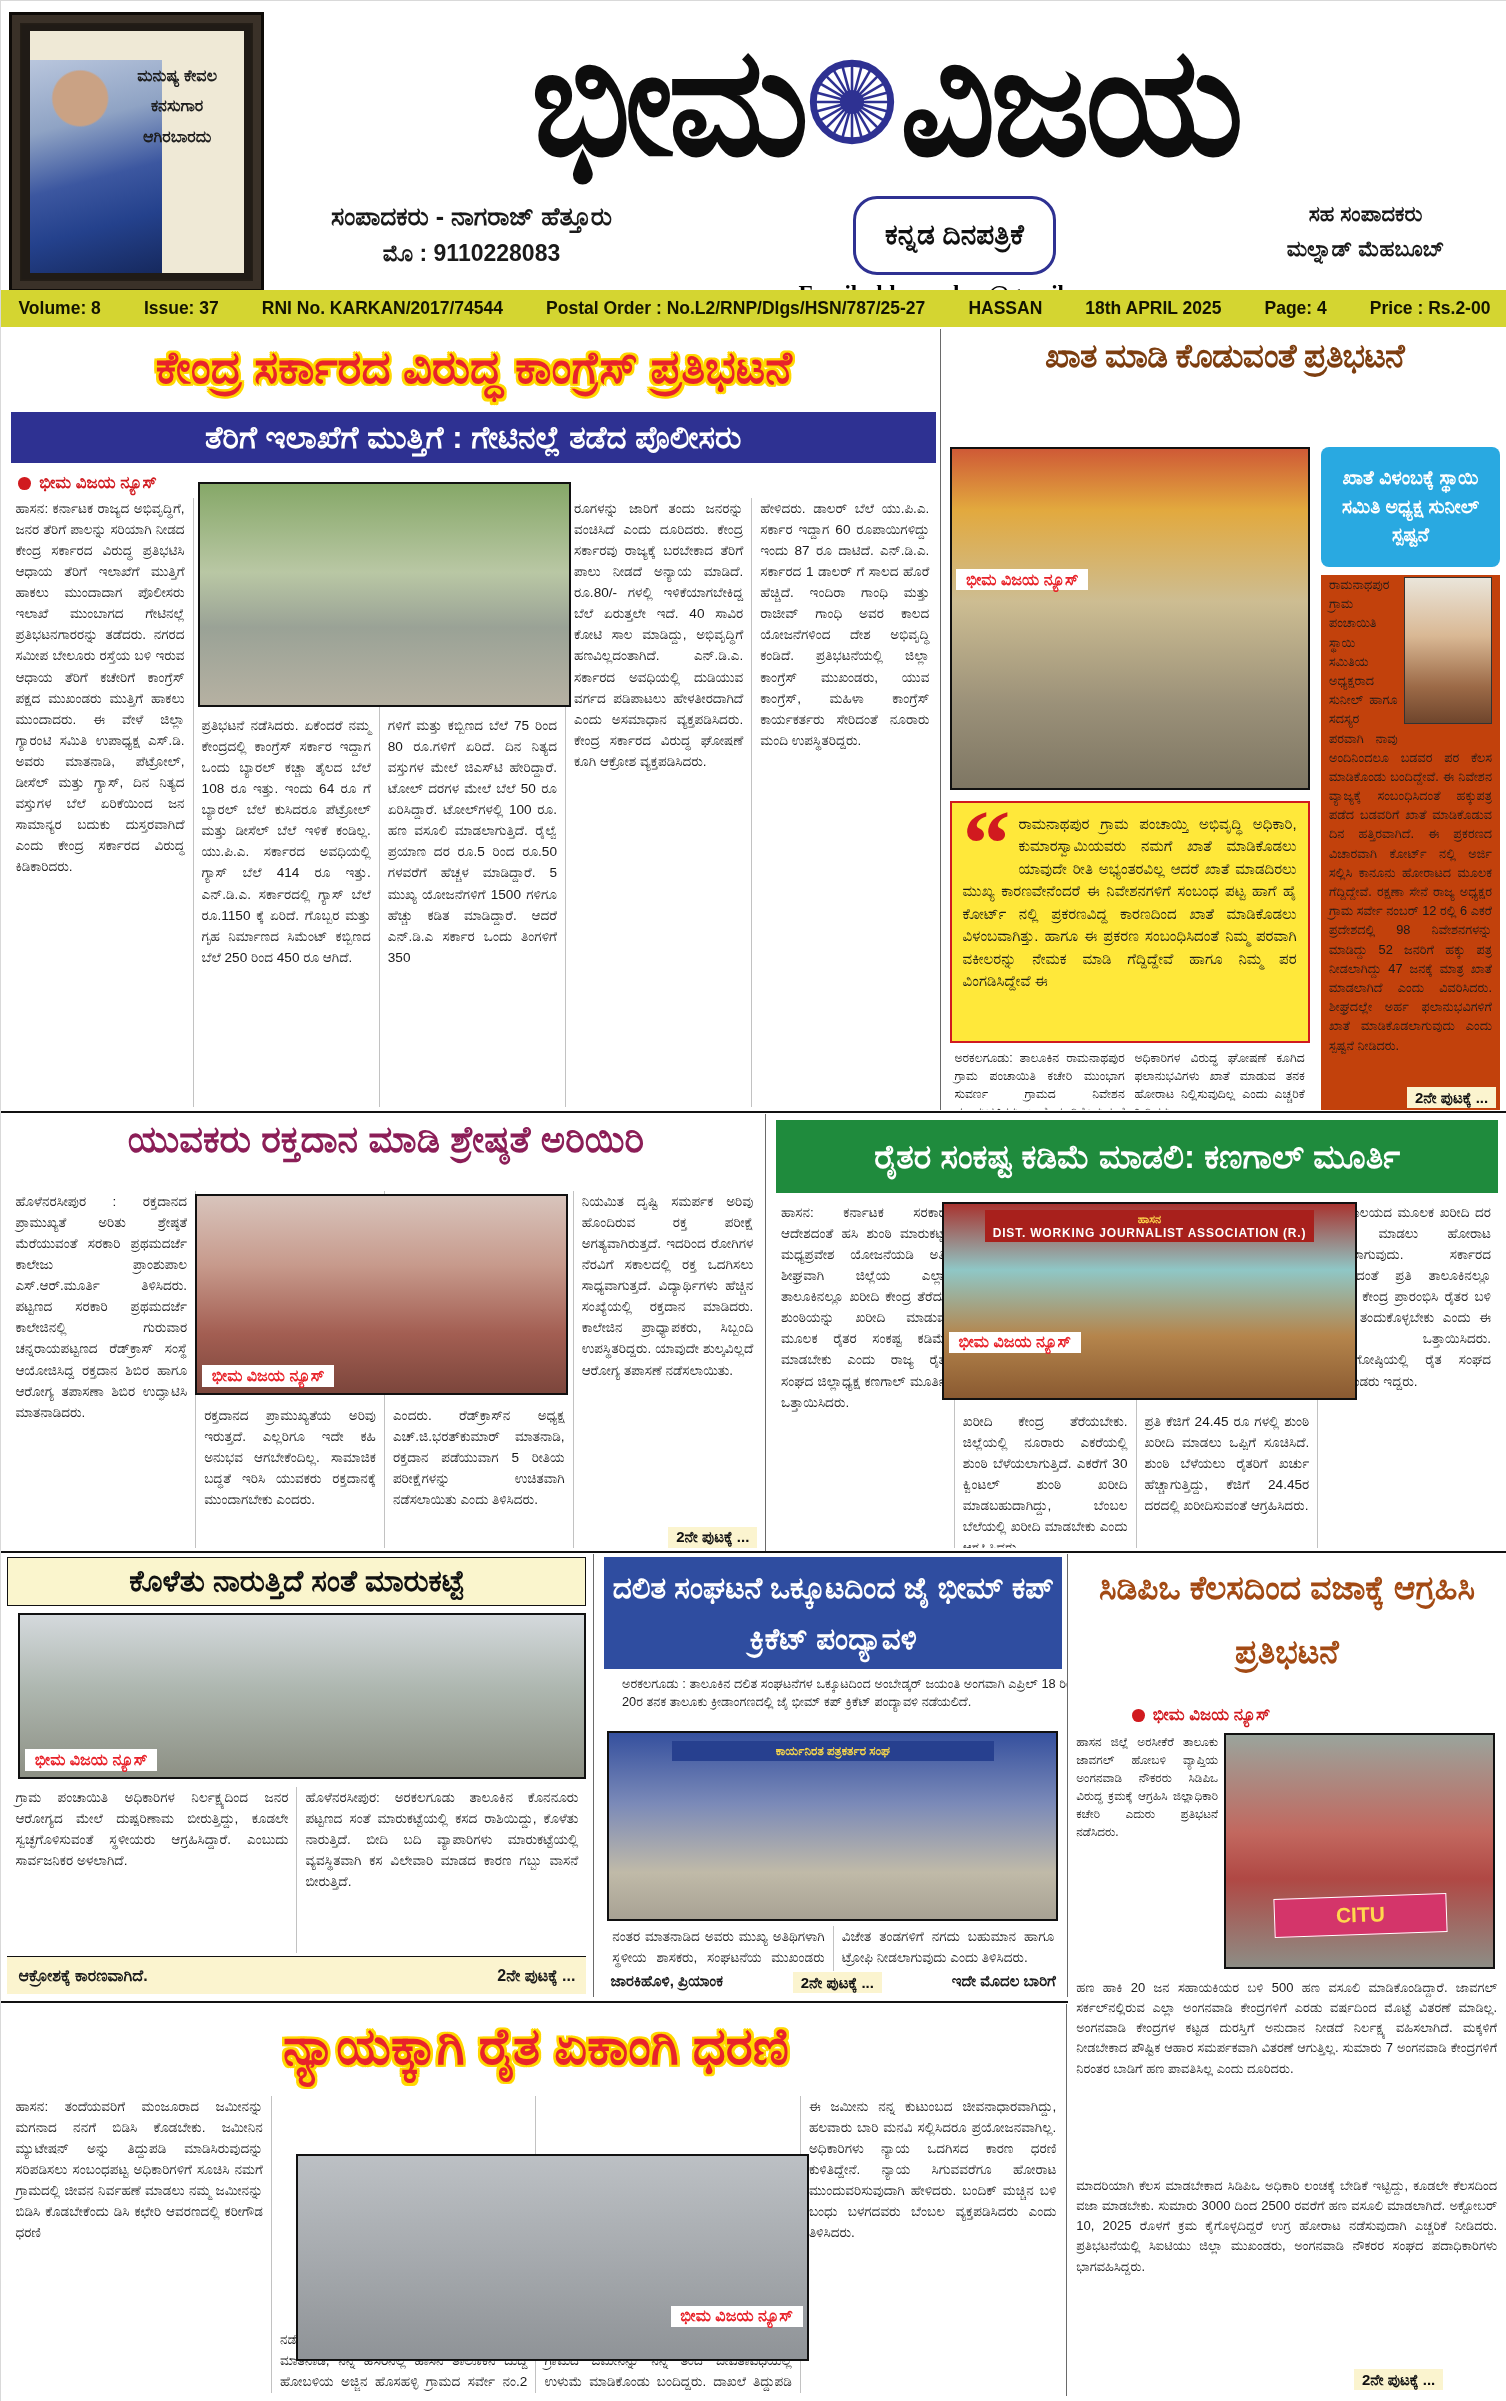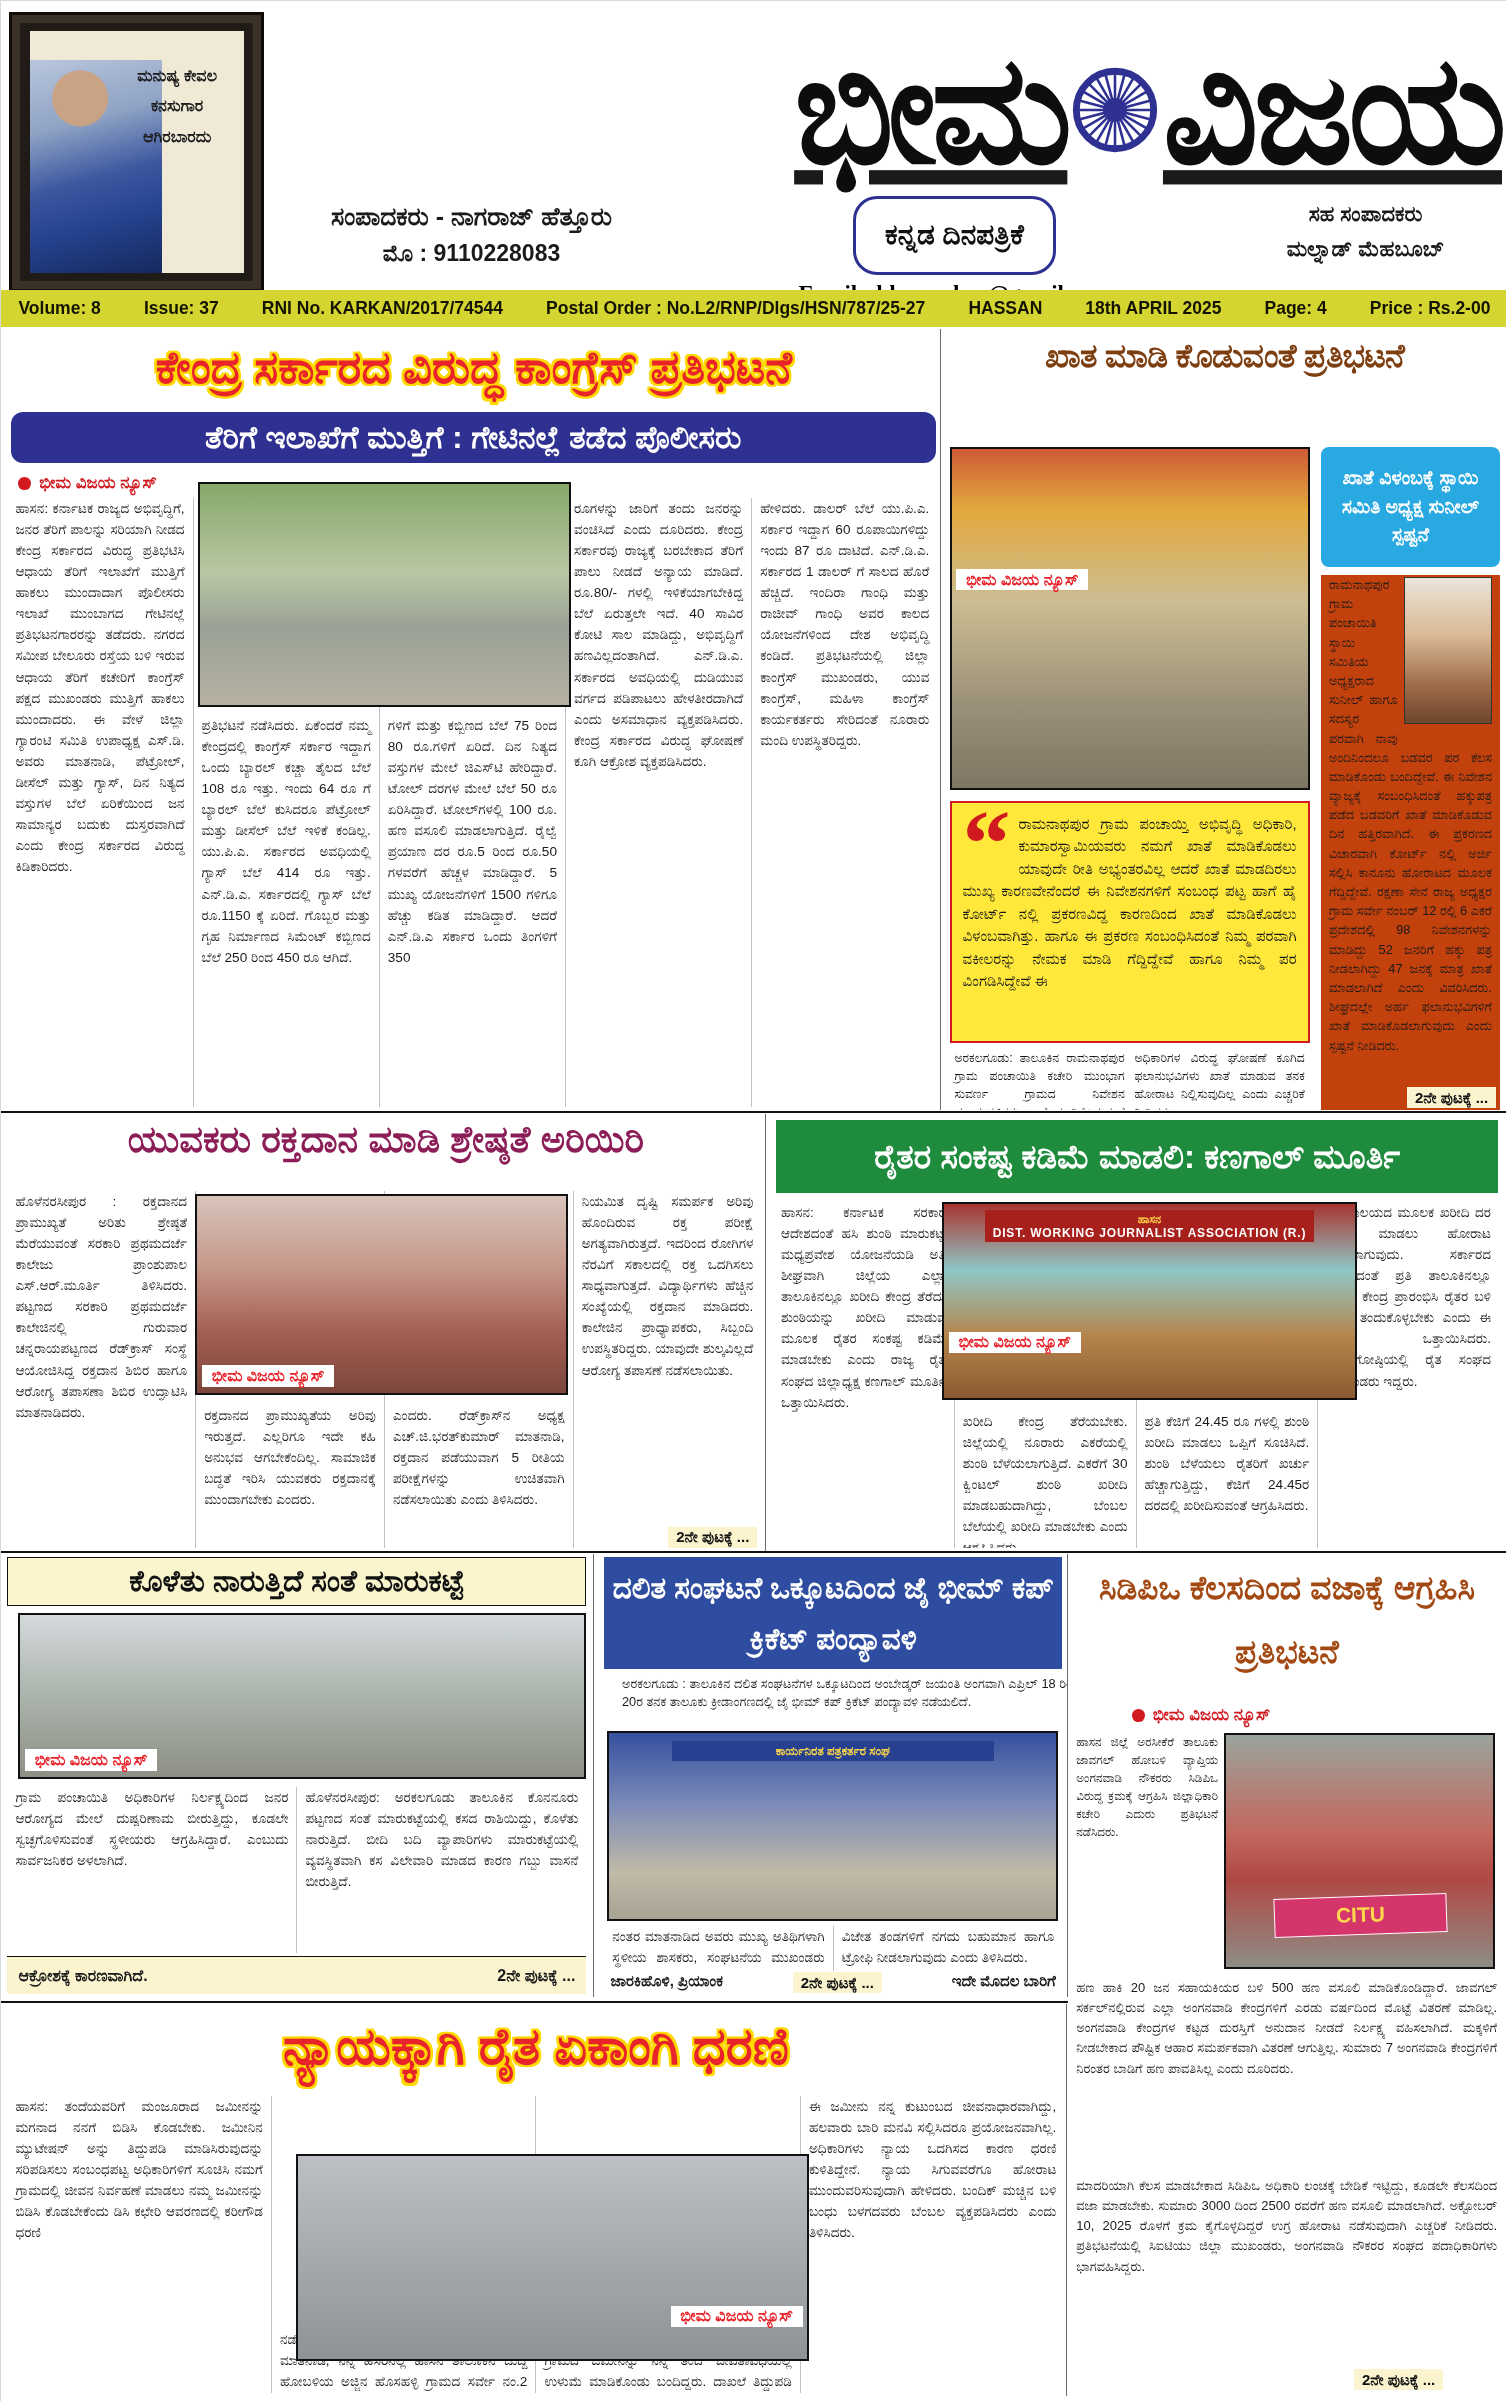--- a/index.html
+++ b/index.html
@@ -10,21 +10,21 @@
   .just{text-align:justify;}
   .clip{overflow:hidden;}
 
   
   #frame{left:8px;top:11px;width:249px;height:274px;background:#201b16;border:3.2px solid #0e0b08;box-shadow:inset 0 0 0 8px #3a3128,inset 0 0 0 9.6px #241e17;}
   #frame-inner{position:absolute;left:17.5px;top:16px;right:17.5px;bottom:16px;background:#efe9d6;overflow:hidden;}
   #ambedkar{position:absolute;left:0;bottom:0;width:62%;height:88%;background:
      radial-gradient(circle at 38% 18%,#caa284 0 14%,transparent 15%),
      linear-gradient(165deg,#b9c6dd 0%,#8fa3c4 30%,#3c57a0 55%,#24418c 75%,#16295e 100%);}
   #frame-quote{position:absolute;right:6.4px;top:30px;width:120px;font-size:16px;font-weight:bold;color:#1d1d1d;text-align:center;white-space:pre-line;line-height:1.9;}
-  #title-row{left:267px;top:16px;width:1234px;height:185px;display:flex;align-items:center;justify-content:flex-end;gap:4.8px;text-decoration:underline;}
+  #title-row{left:267px;top:8px;width:1234px;height:185px;display:flex;align-items:center;justify-content:center;gap:4.8px;}
   .title-word{font-size:148px;font-weight:900;color:#0d0d0d;letter-spacing:-4.8px;line-height:1;transform:scaleY(1.02);}
   #chakra{width:86px;height:86px;flex:0 0 auto;}
   #mast-info{left:263px;top:195px;width:1237px;height:88px;display:flex;justify-content:space-between;}
   #mast-editor{width:415px;text-align:center;}
   #mast-editor .l1{font-size:25px;font-weight:bold;margin-top:6.4px;}
   #mast-editor .l2{font-size:23px;font-weight:bold;margin-top:8px;}
   #mast-center{width:415px;text-align:center;}
   #daily-box{display:inline-block;border:3.2px solid #2e3192;border-radius:24px;padding:20px 29px;font-size:28px;font-weight:bold;color:#111;}
   #email-line{font-family:"Liberation Serif",serif;font-size:23px;font-weight:bold;margin-top:6.4px;color:#000;}
   #mast-co{width:271px;text-align:center;}
@@ -40,21 +40,21 @@
   .col{flex:1;font-size:13.6px;line-height:1.55;padding:0 8px;overflow:hidden;}
   .col + .col{border-left:0.8px solid #c2c2c2;}
   .photo{position:absolute;border:2.4px solid #111;box-sizing:border-box;}
   .credit{position:absolute;background:#ffffff;color:#e8232a;font-weight:bold;font-size:16px;padding:1.6px 9.6px;white-space:nowrap;}
   .cont{display:inline-block;background:#fbf4cf;color:#111;font-weight:bold;font-size:15px;padding:1.6px 8px;}
   .endstrip{position:absolute;background:#fbf4cf;border-top:1.6px solid #111;display:flex;justify-content:space-between;align-items:center;padding:16px 11px;box-sizing:border-box;font-size:16px;font-weight:bold;}
 
   
   #lead{left:6.4px;top:328px;width:934px;height:781px;border-right:0.8px solid #6a6a6a;box-sizing:border-box;}
   #lead-hl{left:0;top:0;width:933px;height:78px;font-size:45px;line-height:78px;}
-  #lead-sub{left:3.2px;top:83px;width:925px;height:51px;background:#2e3192;color:#ffffff;font-weight:bold;font-size:31px;line-height:51px;border-radius:12px;}
+  #lead-sub{left:3.2px;top:83px;width:925px;height:51px;background:#2e3192;color:#ffffff;font-weight:bold;font-size:31px;line-height:51px;}
   #lead-by{left:11px;top:144px;}
   #lead-cols{left:0;top:169px;width:930px;height:609px;}
   #lead-photo{left:191px;top:153px;width:373px;height:225px;background:linear-gradient(180deg,#86a868 0%,#b9c7a4 40%,#9aa296 65%,#b6b1a2 100%);}
   .pad-lead{padding-top:217px;}
 
   
   #khata{left:947px;top:328px;width:553px;height:781px;}
   #khata-hl{left:0;top:8px;width:553px;font-size:33px;font-weight:900;color:#7d3e10;white-space:nowrap;letter-spacing:-0.8px;}
   #khata-photo{left:1.6px;top:118px;width:360px;height:343px;background:linear-gradient(180deg,#cf5a36 0%,#e2a93e 18%,#cdbd92 45%,#9b9179 75%,#7e7663 100%);}
   #khata-box{left:373px;top:118px;width:179px;height:120px;background:#29a9e1;border-radius:8px;color:#fff;font-weight:bold;font-size:19px;display:flex;align-items:center;justify-content:center;padding:6.4px;box-sizing:border-box;line-height:1.5;}

